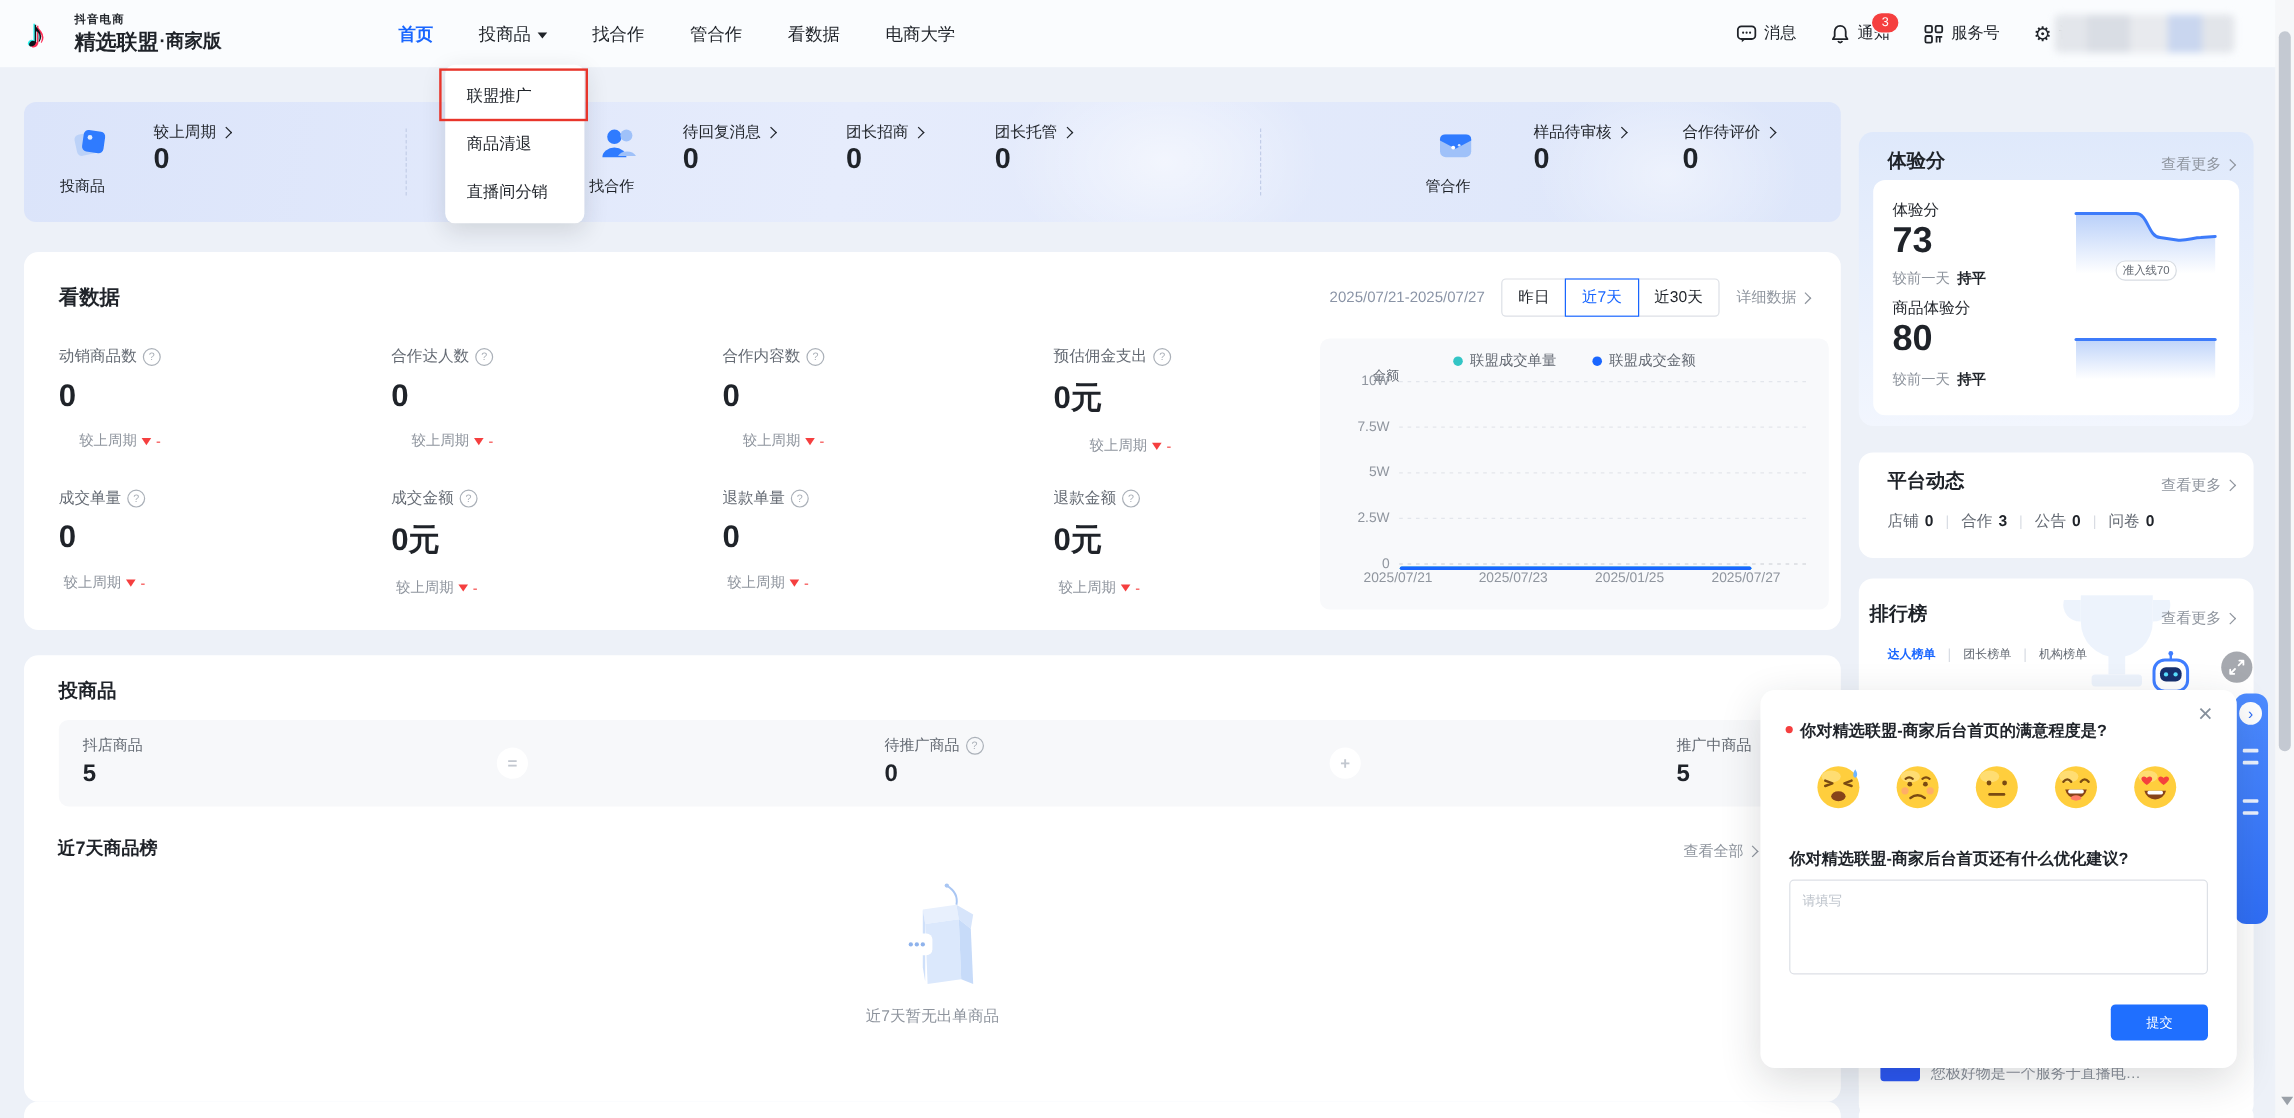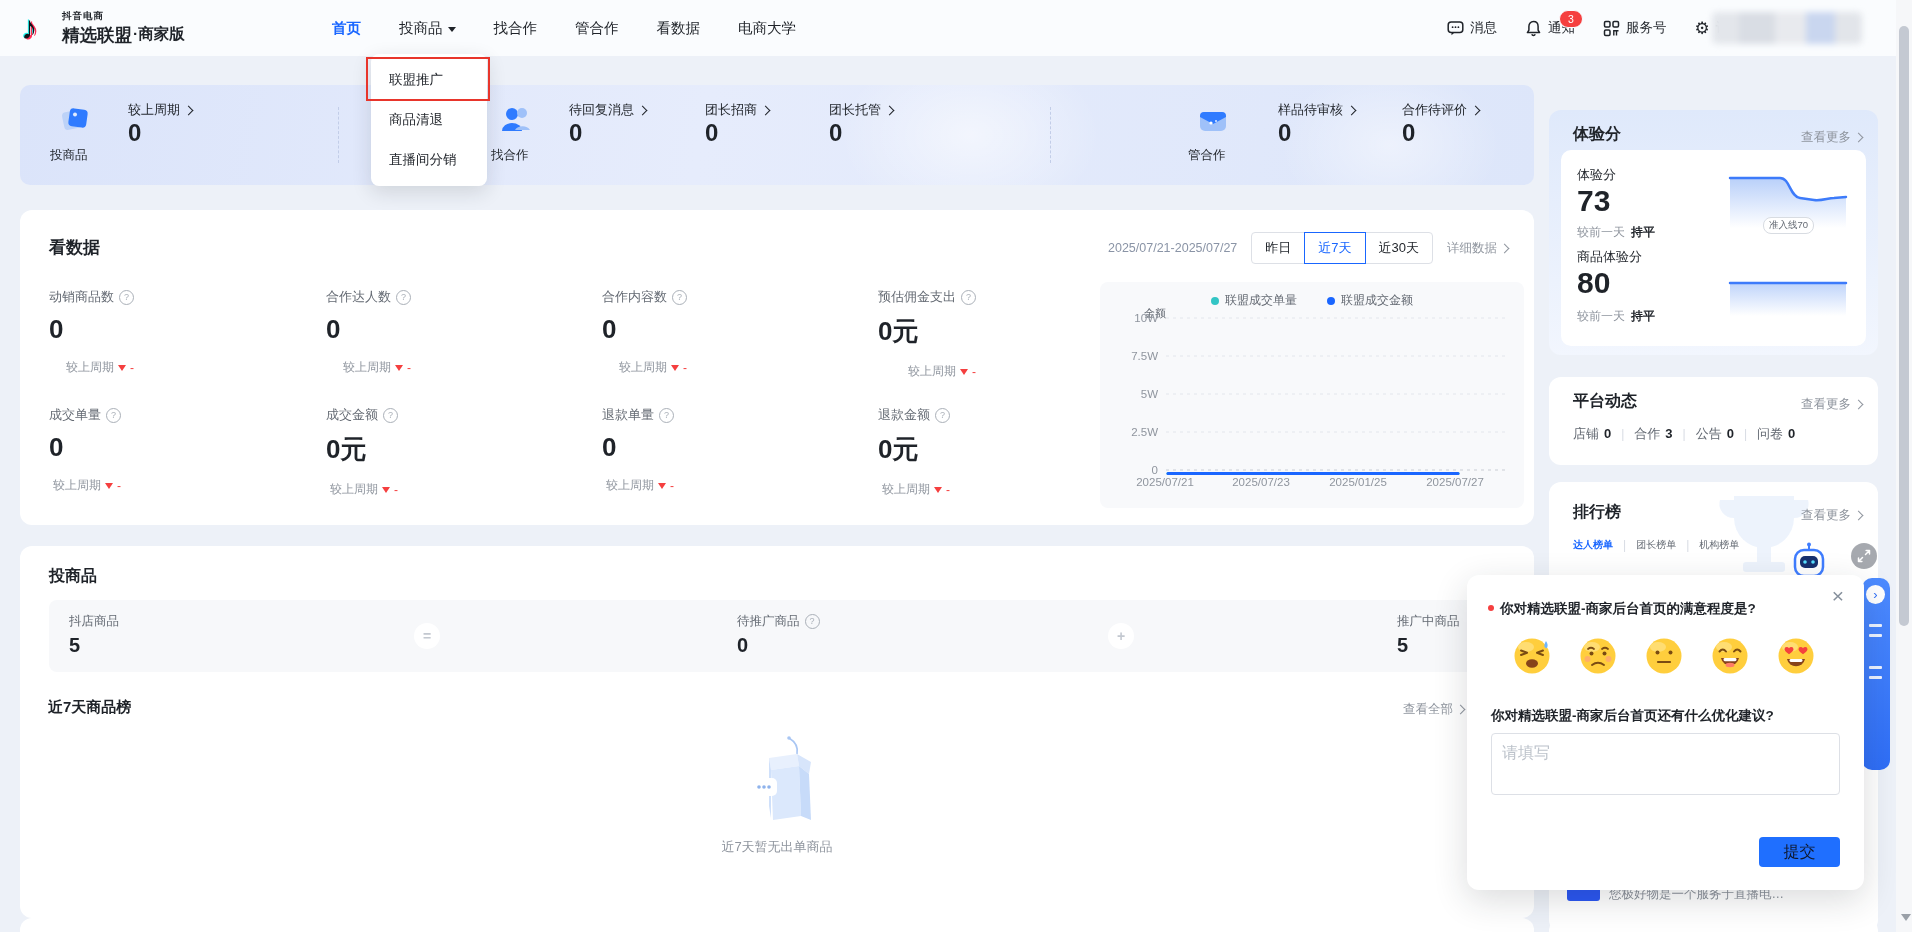--- a/index.html
+++ b/index.html
@@ -61,23 +61,23 @@
   .plat-row{display:flex;align-items:center;gap:10px;font-size:13px;color:#646a73;}
   .plat-row b{color:#1f2329;margin-left:5px;font-weight:700;}
   .vsep{color:#d8dce3;font-size:12px;}
   .rank-tab{font-size:10px;color:#646a73;cursor:pointer;}
   .rank-tab.active{color:#1966ff;font-weight:600;}
   
   .survey{left:1467px;top:575px;width:397px;height:315px;background:#fff;border-radius:12px;box-shadow:0 10px 34px rgba(31,35,41,.16);z-index:60;}
   .q{font-size:13.5px;font-weight:700;color:#1f2329;display:flex;align-items:flex-start;gap:6px;}
   .reddot{width:6px;height:6px;border-radius:50%;background:#f53f3f;margin-top:5px;flex:0 0 auto;}
   .face{width:38px;height:38px;cursor:pointer;}
-  .survey-textarea{width:349px;height:62px;border:1px solid #dde0e6;border-radius:4px;resize:none;font-family:inherit;font-size:16px;color:#1f2329;padding:9px 10px;box-sizing:border-box;outline:none;}
+  .survey-textarea{width:349px;height:79px;border:1px solid #dde0e6;border-radius:4px;resize:none;font-family:inherit;font-size:11px;color:#1f2329;padding:9px 10px;box-sizing:border-box;outline:none;}
   .survey-textarea::placeholder{color:#bdc3cb;}
-  .submit-btn{width:81px;height:30px;background:#1f6fff;border:none;border-radius:4px;color:#0f172a;font-size:16px;cursor:pointer;font-family:inherit;}
+  .submit-btn{width:81px;height:30px;background:#1f6fff;border:none;border-radius:4px;color:#ffffff;font-size:11px;cursor:pointer;font-family:inherit;}
   .close-x{font-size:21px;color:#86909c;cursor:pointer;line-height:1;}
   
   .mini-row{background:#fff;border-radius:10px;display:flex;align-items:center;gap:9px;padding:0 18px;font-size:12.5px;color:#8a9099;}
   .mini-badge{width:33px;height:14px;border-radius:3px;flex:0 0 auto;}
   
   .side-tab{left:1862px;top:578px;width:28px;height:192px;background:linear-gradient(180deg,#4d8bff,#2f6ef6);border-radius:10px;z-index:40;}
   .tab-circle{position:absolute;left:4px;top:7px;width:19px;height:19px;border-radius:50%;background:#fff;color:#2f6ef6;display:flex;align-items:center;justify-content:center;}
   .tab-mark{position:absolute;left:7px;width:13px;height:3px;background:rgba(255,255,255,.9);border-radius:1px;}
   
   .sb-track{left:1896px;top:0;width:16px;height:932px;background:#f6f7f9;}
@@ -508,21 +508,21 @@
   </div>
 
   <div class="abs card" style="left:1549px;top:482px;width:329px;height:450px;overflow:hidden;">
     <svg class="abs" style="left:150px;top:2px;opacity:.5;" width="130" height="120" viewBox="0 0 130 120">
       <path d="M35 12 h60 v22 a30 30 0 0 1 -60 0 Z" fill="#dce8fa"></path>
       <path d="M35 16 h-14 a14 14 0 0 0 14 18 Z" fill="#dce8fa"></path>
       <path d="M95 16 h14 a14 14 0 0 1 -14 18 Z" fill="#dce8fa"></path>
       <rect x="58" y="62" width="14" height="16" fill="#dce8fa"></rect>
       <rect x="44" y="78" width="42" height="10" rx="3" fill="#dce8fa"></rect>
     </svg>
-    <div class="abs p-title" style="left:24px;top:20px;">排行榜</div>
+    <div class="abs p-title" style="left:9px;top:20px;">排行榜</div>
     <div class="abs link" style="right:16px;top:25px;">
         <span>查看更多</span>
         <span class="chev"></span>
       </div>
     <div class="abs flex" style="left:24px;top:56px;gap:10px;">
       <span class="rank-tab active"><span>达人榜单</span></span>
       <span class="vsep">|</span>
       <span class="rank-tab"><span>团长榜单</span></span>
       <span class="vsep">|</span>
       <span class="rank-tab"><span>机构榜单</span></span>

